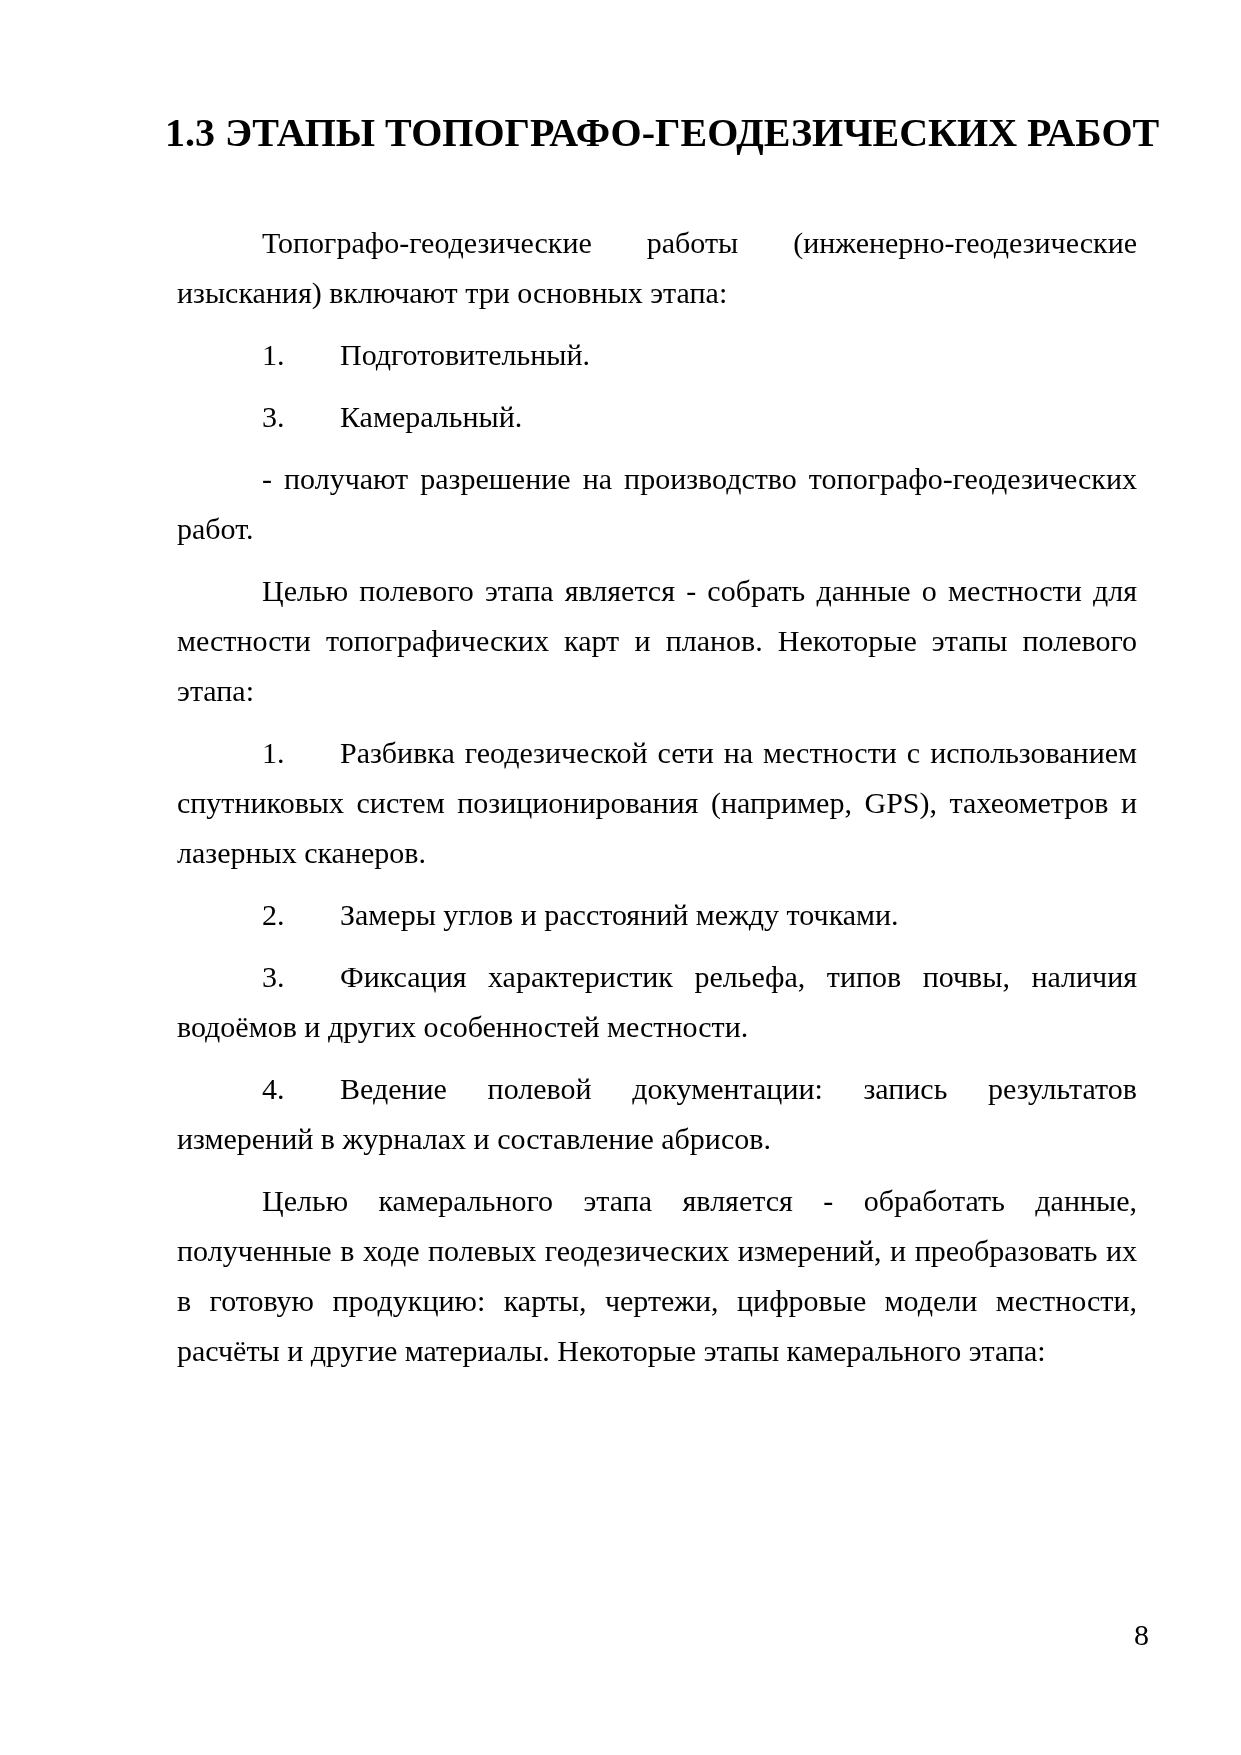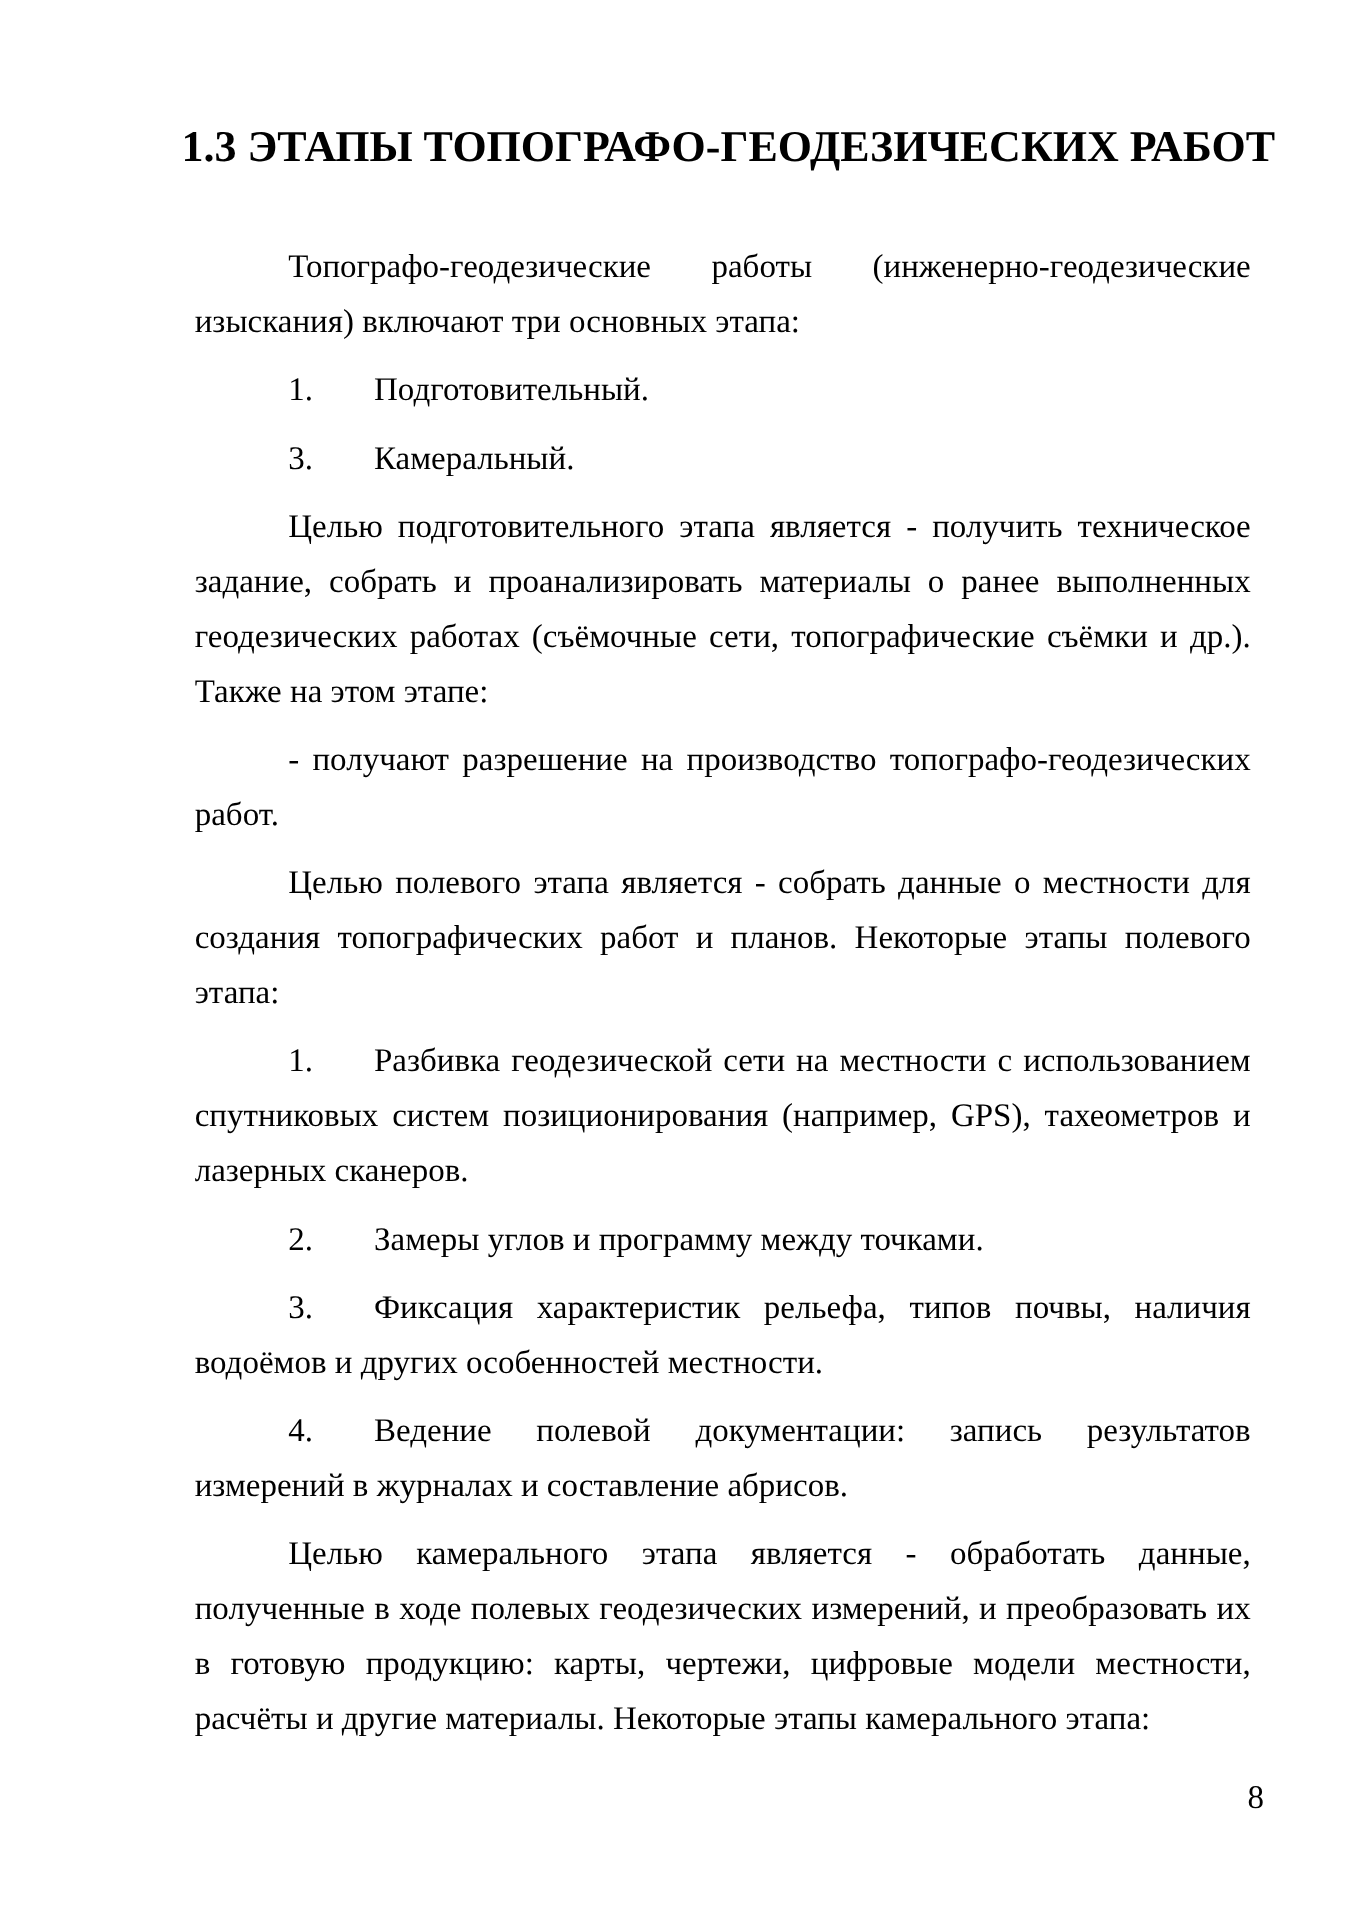--- a/index.html
+++ b/index.html
@@ -72,30 +72,29 @@
 
     <div class="body-text">
 
       <p>Топографо-геодезические работы (инженерно-геодезические изыскания) включают три основных этапа:</p>
 
       <p><span class="num">1.</span><span>Подготовительный.</span></p>
 
 
       <p><span class="num">3.</span><span>Камеральный.</span></p>
 
-      <p>Целью подготовительного этапа является - получить техническое задание, собрать и проанализировать материалы о ранее выполненных геодезических работах (съёмочные сети, топографические съёмки и др.). Также на этом этапе:</p>
 
 
       <p>- получают разрешение на производство топографо-геодезических работ.</p>
 
-      <p>Целью полевого этапа является - собрать данные о местности для создания топографических работ и планов. Некоторые этапы полевого этапа:</p>
+      <p>Целью полевого этапа является - собрать данные о местности для местности топографических карт и планов. Некоторые этапы полевого этапа:</p>
 
       <p><span class="num">1.</span><span>Разбивка геодезической сети на местности с использованием спутниковых систем позиционирования (например, GPS), тахеометров и лазерных сканеров.</span></p>
 
-      <p><span class="num">2.</span><span>Замеры углов и программу между точками.</span></p>
+      <p><span class="num">2.</span><span>Замеры углов и расстояний между точками.</span></p>
 
       <p><span class="num">3.</span><span>Фиксация характеристик рельефа, типов почвы, наличия водоёмов и других особенностей местности.</span></p>
 
       <p><span class="num">4.</span><span>Ведение полевой документации: запись результатов измерений в журналах и составление абрисов.</span></p>
 
       <p>Целью камерального этапа является - обработать данные, полученные в ходе полевых геодезических измерений, и преобразовать их в готовую продукцию: карты, чертежи, цифровые модели местности, расчёты и другие материалы. Некоторые этапы камерального этапа:</p>
 
     </div>
   </div>
 

